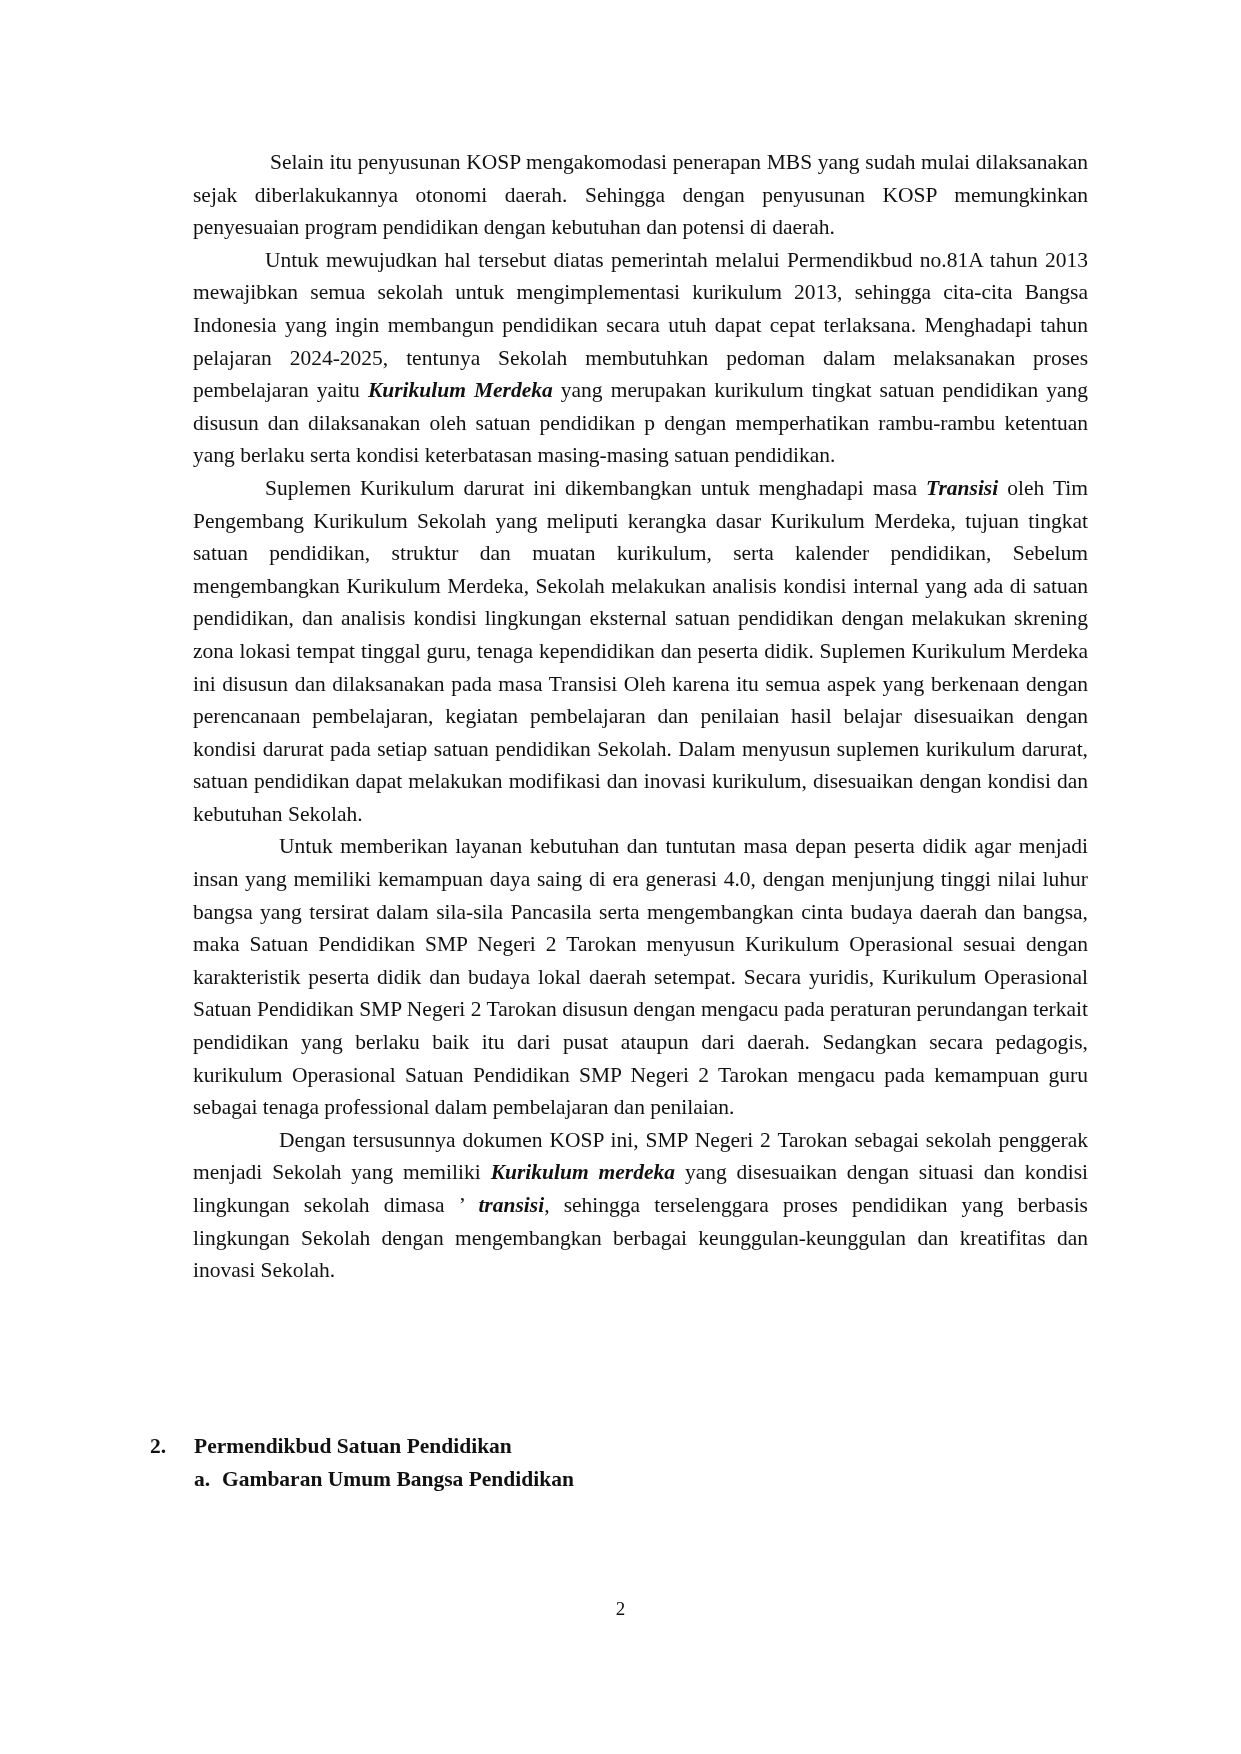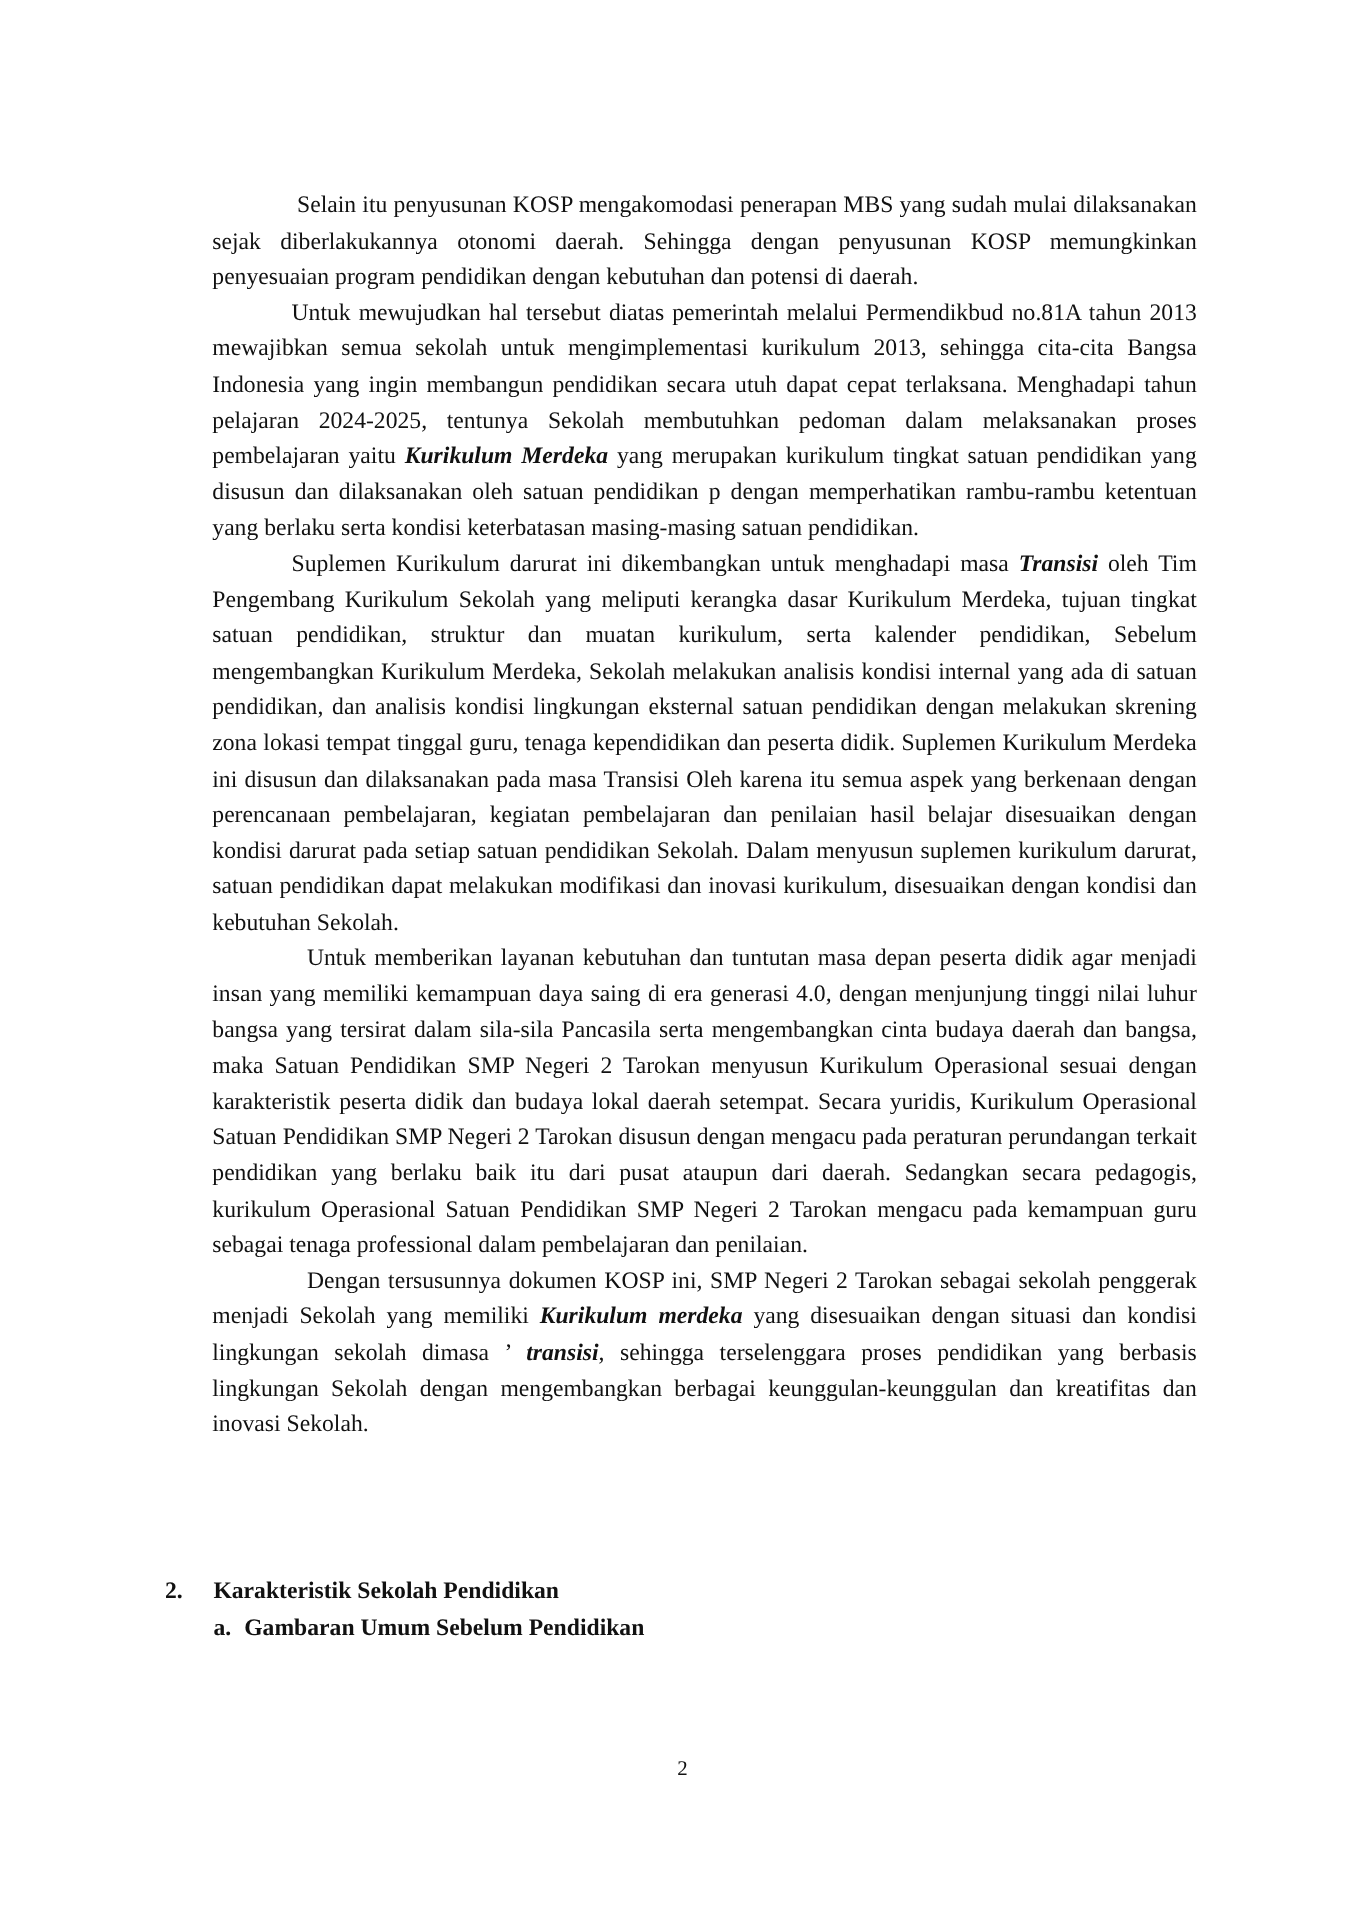--- a/index.html
+++ b/index.html
@@ -22,21 +22,20 @@
       height: 1754px;
     }
     .body-text {
       position: absolute;
       left: 193px;
       top: 146px;
       width: 895px;
       font-size: 21.5px;
       line-height: 32.6px;
       text-align: justify;
-      margin-top: 24px;
     }
     .body-text p {
       margin: 0;
       text-indent: 72px;
     }
     .body-text p.indent-wide {
       text-indent: 86px;
     }
     .body-text p.indent-first {
       text-indent: 77px;
@@ -96,23 +95,23 @@
     <p><span>Suplemen Kurikulum darurat ini dikembangkan untuk menghadapi masa </span><span class="bi">Transisi</span><span> oleh Tim Pengembang Kurikulum Sekolah yang meliputi kerangka dasar Kurikulum Merdeka, tujuan tingkat satuan pendidikan, struktur dan muatan kurikulum, serta kalender pendidikan, Sebelum mengembangkan Kurikulum Merdeka, Sekolah melakukan analisis kondisi internal yang ada di satuan pendidikan, dan analisis kondisi lingkungan eksternal satuan pendidikan dengan melakukan skrening zona lokasi tempat tinggal guru, tenaga kependidikan dan peserta didik. Suplemen Kurikulum Merdeka ini disusun dan dilaksanakan pada masa Transisi Oleh karena itu semua aspek yang berkenaan dengan perencanaan pembelajaran, kegiatan pembelajaran dan penilaian hasil belajar disesuaikan dengan kondisi darurat pada setiap satuan pendidikan Sekolah. Dalam menyusun suplemen kurikulum darurat, satuan pendidikan dapat melakukan modifikasi dan inovasi kurikulum, disesuaikan dengan kondisi dan kebutuhan Sekolah.</span></p>
 
     <p class="indent-wide"><span>Untuk memberikan layanan kebutuhan dan tuntutan masa depan peserta didik agar menjadi insan yang memiliki kemampuan daya saing di era generasi 4.0, dengan menjunjung tinggi nilai luhur bangsa yang tersirat dalam sila-sila Pancasila serta mengembangkan cinta budaya daerah dan bangsa, maka Satuan Pendidikan SMP Negeri 2 Tarokan menyusun Kurikulum Operasional sesuai dengan karakteristik peserta didik dan budaya lokal daerah setempat. Secara yuridis, Kurikulum Operasional Satuan Pendidikan SMP Negeri 2 Tarokan disusun dengan mengacu pada peraturan perundangan terkait pendidikan yang berlaku baik itu dari pusat ataupun dari daerah. Sedangkan secara pedagogis, kurikulum Operasional Satuan Pendidikan SMP Negeri 2 Tarokan mengacu pada kemampuan guru sebagai tenaga professional dalam pembelajaran dan penilaian.</span></p>
 
     <p class="indent-wide"><span>Dengan tersusunnya dokumen  KOSP ini, SMP Negeri 2 Tarokan sebagai sekolah penggerak  menjadi Sekolah yang memiliki </span><span class="bi">Kurikulum merdeka</span><span> yang disesuaikan dengan situasi dan kondisi lingkungan sekolah dimasa ’ </span><span class="bi">transisi</span><span>, sehingga terselenggara proses pendidikan yang berbasis lingkungan Sekolah dengan mengembangkan berbagai keunggulan-keunggulan dan kreatifitas dan inovasi Sekolah.</span></p>
   </div>
 
   <div class="section">
     <div class="heading-row">
       <span class="heading-num">2.</span>
-      <span>Karakteristik Sekolah Pendidikan</span>
+      <span>Permendikbud Satuan Pendidikan</span>
     </div>
     <div class="sub-heading">
       <span class="sub-letter">a.</span>
-      <span>Gambaran Umum Sebelum Pendidikan</span>
+      <span>Gambaran Umum Bangsa Pendidikan</span>
     </div>
   </div>
 
   <div class="page-number">2</div>
 
 </div>
 
 </body></html>

